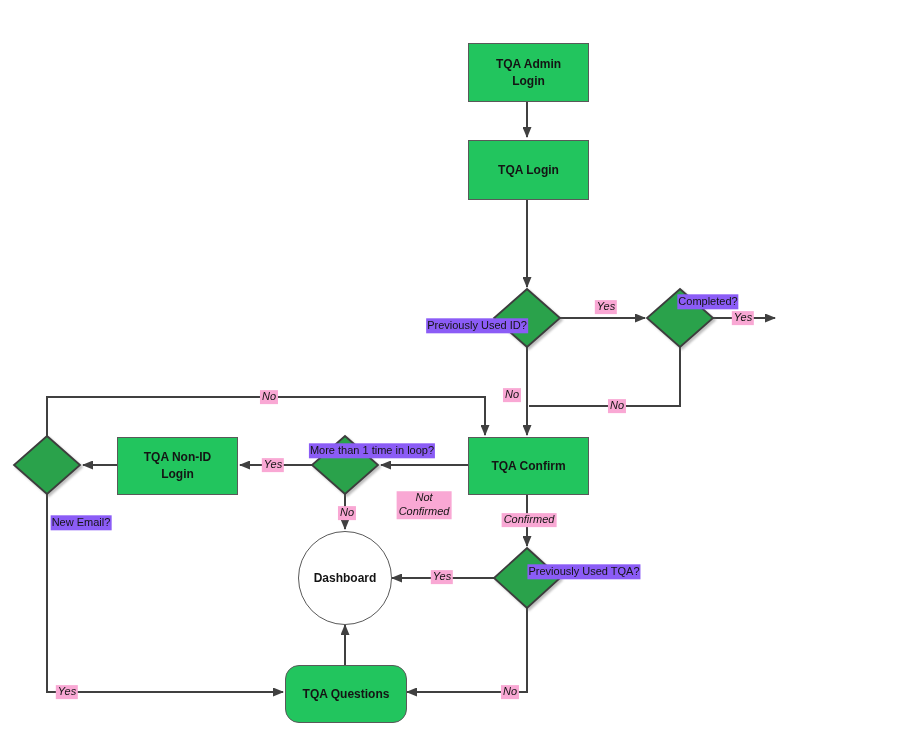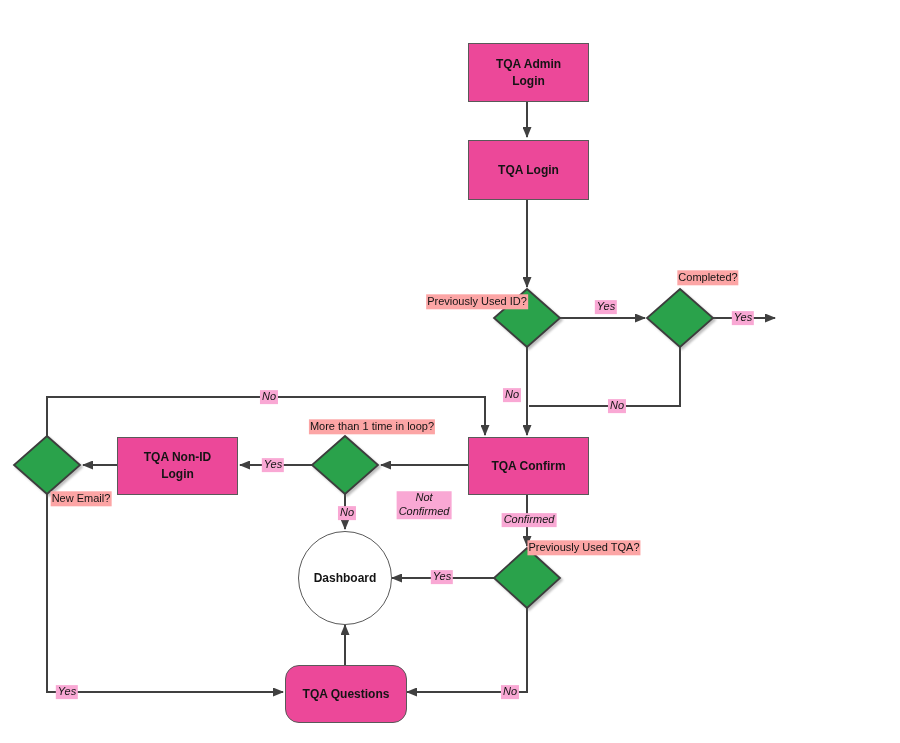--- a/index.html
+++ b/index.html
@@ -1,26 +1,26 @@
 <!DOCTYPE html>
 <html><head>
 <meta charset="utf-8">
 <style>
   html,body{margin:0;padding:0;background:#ffffff;}
   .canvas{position:relative;width:900px;height:743px;background:#ffffff;
           font-family:"Liberation Sans",sans-serif;overflow:hidden;}
   .canvas svg{position:absolute;left:0;top:0;z-index:1;}
   .node{position:absolute;z-index:2;display:flex;align-items:center;justify-content:center;
         text-align:center;font-weight:bold;font-size:12px;color:#141414;line-height:1.4;}
-  .box{background:#ec4899;border:1.4px solid #595959;}
+  .box{background:#22c55e;border:1.4px solid #595959;}
   .circle{background:#ffffff;border:1.3px solid #595959;border-radius:50%;}
   .node span{display:block;}
   .dlabel{position:absolute;z-index:3;transform:translate(-50%,-50%);font-size:11px;
-          color:#141414;text-align:center;line-height:1.4;background:#fca5a5;
-          padding:0 1px;white-space:nowrap;}
+          color:#141414;text-align:center;line-height:1.4;background:#8b5cf6;
+          padding:0 1px;white-space:nowrap;margin-top:24px;}
   .elabel{position:absolute;z-index:3;transform:translate(-50%,-50%);font-size:11px;
           color:#141414;text-align:center;line-height:1.25;background:#f9a8d4;
           padding:0 2px;white-space:nowrap;font-style:italic;}
   .edge{stroke:#404040;stroke-width:2;fill:none;}
   .diamond{fill:#2AA24B;stroke:#3d3d3d;stroke-width:1.8;
            filter:drop-shadow(2px 2.5px 1px rgba(110,110,110,0.45));}
 </style>
 </head>
 <body>
 

